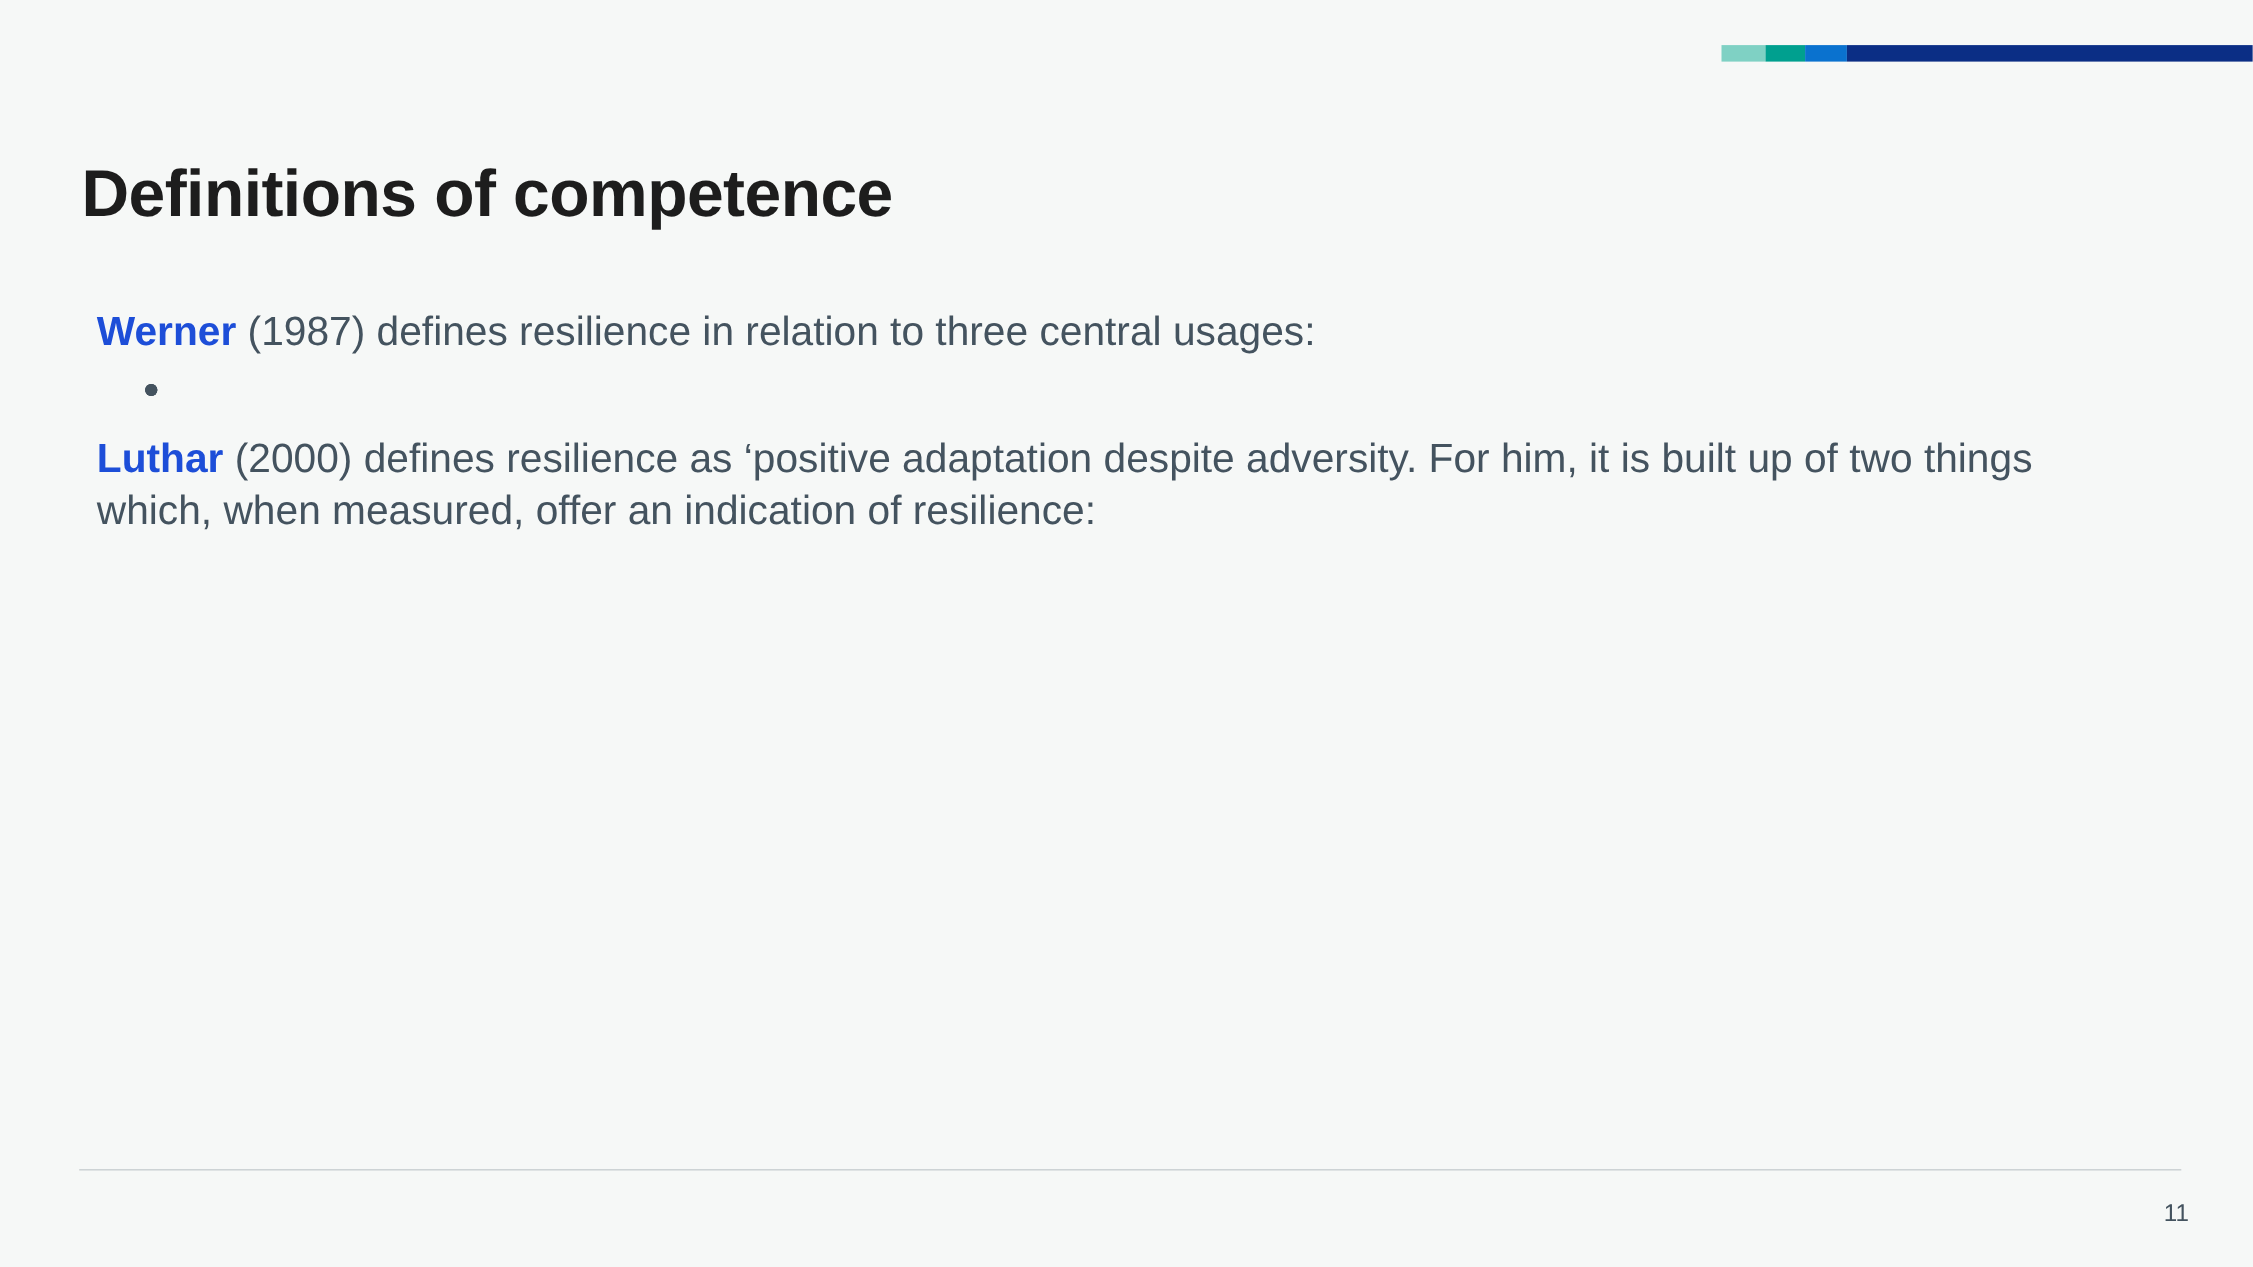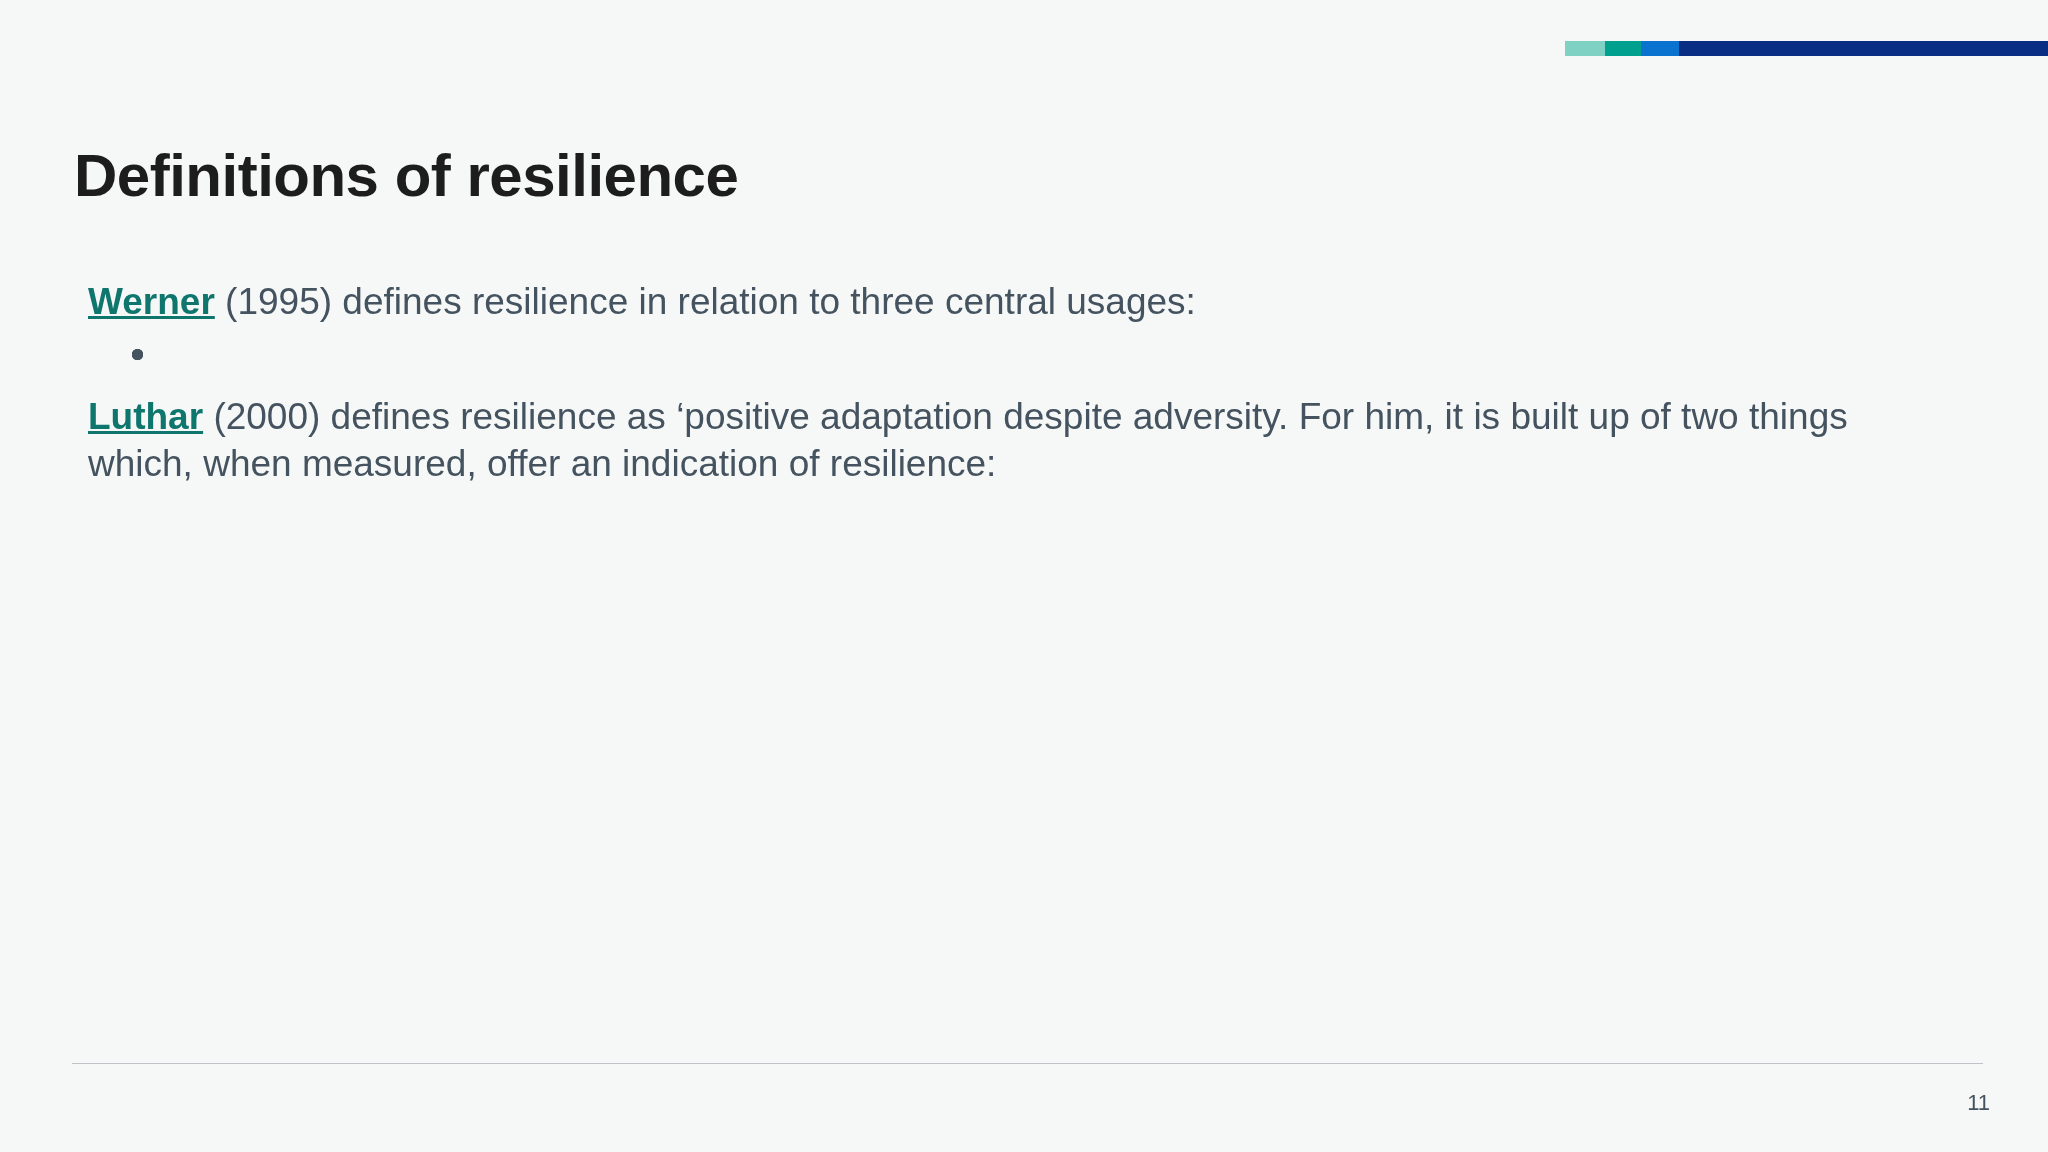--- a/index.html
+++ b/index.html
@@ -62,22 +62,21 @@
 
   .para {
     font-size: 37px;
     line-height: 1.27;
     color: #44535f;
     margin: 0;
     max-width: 1780px;
   }
   .para .lead {
     font-weight: bold;
-    color: #0f766e;
-    text-decoration: underline;
+    color: #1d4ed8;
   }
 
   .bullets {
     list-style: none;
     margin: 6px 0 0 0;
     padding: 0;
   }
   .bullets li {
     position: relative;
     font-size: 37px;
@@ -124,26 +123,26 @@
 
 <div class="slide">
 
   <div class="accent-bar">
     <div class="accent-seg s1" style="background:#7fd1c4"></div>
     <div class="accent-seg s2" style="background:#00a08f"></div>
     <div class="accent-seg s3" style="background:#0a72cf"></div>
     <div class="accent-seg s4" style="background:#0b2e85"></div>
   </div>
 
-  <h1 class="slide-title">Definitions of resilience</h1>
+  <h1 class="slide-title">Definitions of competence</h1>
 
   <div class="body-area">
 
     <div>
-      <p class="para"><span class="lead">Werner</span><span> (1995) defines resilience in relation to three central usages:</span></p>
+      <p class="para"><span class="lead">Werner</span><span> (1987) defines resilience in relation to three central usages:</span></p>
       <ul class="bullets">
         <li><span class="dot"></span></li>
         <li><span class="dot"></span></li>
         <li><span class="dot"></span></li>
       </ul>
     </div>
 
     <div class="gap-block"></div>
 
     <div class="para-block-2">

